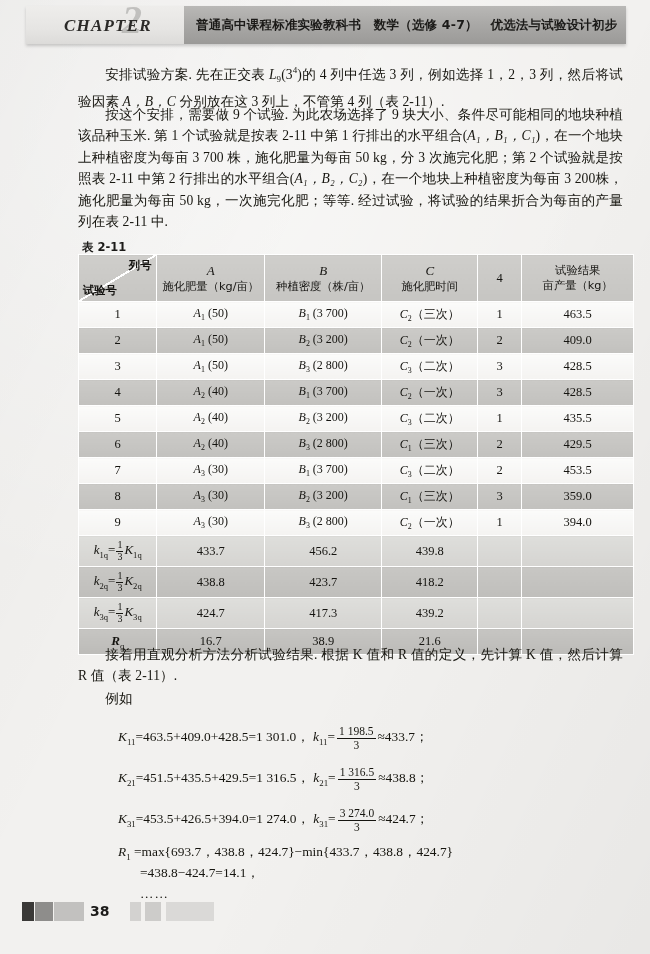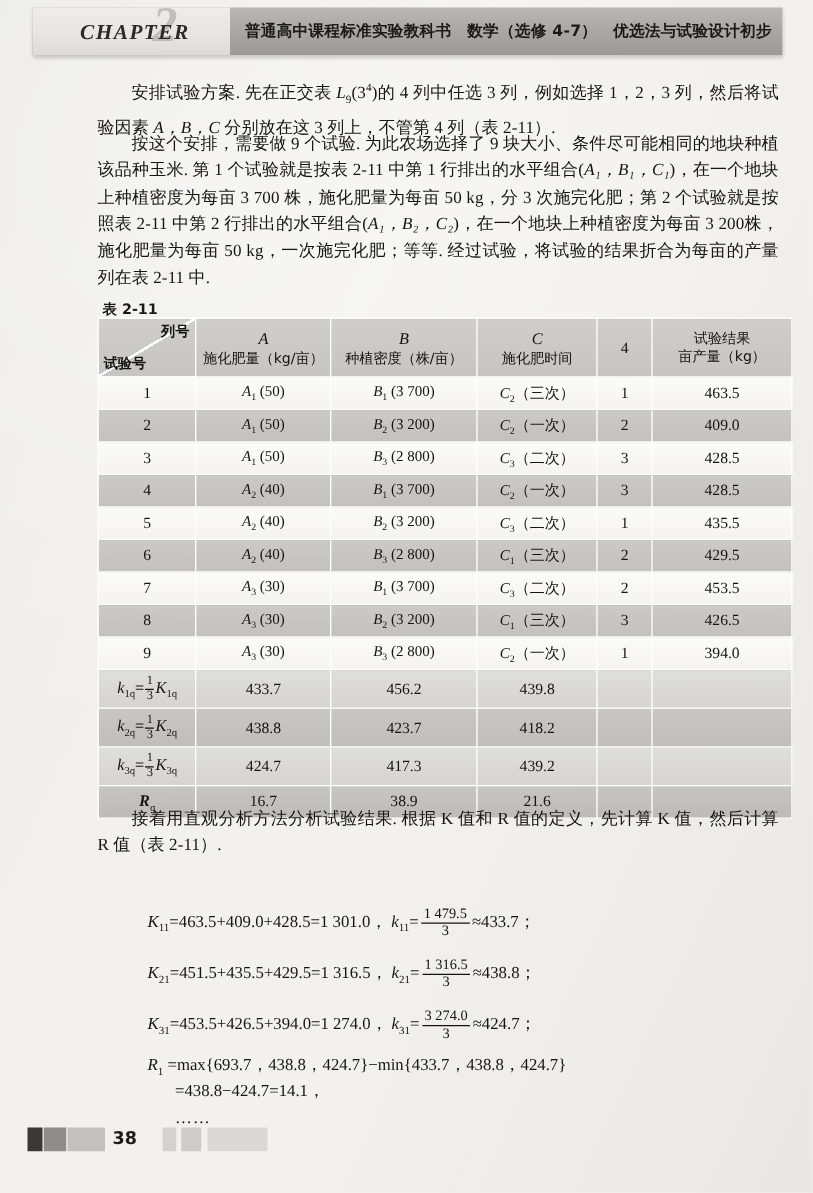--- a/index.html
+++ b/index.html
@@ -277,21 +277,21 @@
         <td class="num">2</td>
         <td class="num">453.5</td>
       </tr>
 
       <tr class="r even">
         <td class="num bold-num">8</td>
         <td class="lvl"><i class="L">A</i><sub>3</sub>&nbsp;<span>(30)</span></td>
         <td class="lvl"><i class="L">B</i><sub>2</sub>&nbsp;<span>(3 200)</span></td>
         <td class="lvl"><i class="L">C</i><sub>1</sub><span>（三次）</span></td>
         <td class="num bold-num">3</td>
-        <td class="num bold-num">426.5</td>
+        <td class="num bold-num">359.0</td>
       </tr>
 
       <tr class="r odd">
         <td class="num">9</td>
         <td class="lvl"><i class="L">A</i><sub>3</sub>&nbsp;<span>(30)</span></td>
         <td class="lvl"><i class="L">B</i><sub>3</sub>&nbsp;<span>(2 800)</span></td>
         <td class="lvl"><i class="L">C</i><sub>2</sub><span>（一次）</span></td>
         <td class="num">1</td>
         <td class="num">394.0</td>
       </tr>
@@ -340,23 +340,24 @@
         <td class="num">16.7</td>
         <td class="num">38.9</td>
         <td class="num">21.6</td>
         <td></td>
         <td></td>
       </tr>
     </tbody>
   </table>
 
   <div class="para indent" style="left:78px;top:644px;width:545px;">接着用直观分析方法分析试验结果. 根据 K 值和 R 值的定义，先计算 K 值，然后计算 R 值（表 2-11）.</div>
+  <div class="para indent" style="left:78px;top:688px;width:545px;">例如</div>
 
   <div class="formula" style="left:118px;top:725px;">
-    <i>K</i><sub>11</sub><span>=463.5+409.0+428.5=1 301.0，</span>&nbsp;<i>k</i><sub>11</sub><span>=</span><span class="bigfrac"><span class="n">1 479.5</span><span class="d">3</span></span><span>≈433.7；</span>
+    <i>K</i><sub>11</sub><span>=463.5+409.0+428.5=1 301.0，</span>&nbsp;<i>k</i><sub>11</sub><span>=</span><span class="bigfrac"><span class="n">1 198.5</span><span class="d">3</span></span><span>≈433.7；</span>
   </div>
 
   <div class="formula" style="left:118px;top:766px;">
     <i>K</i><sub>21</sub><span>=451.5+435.5+429.5=1 316.5，</span>&nbsp;<i>k</i><sub>21</sub><span>=</span><span class="bigfrac"><span class="n">1 316.5</span><span class="d">3</span></span><span>≈438.8；</span>
   </div>
 
   <div class="formula" style="left:118px;top:807px;">
     <i>K</i><sub>31</sub><span>=453.5+426.5+394.0=1 274.0，</span>&nbsp;<i>k</i><sub>31</sub><span>=</span><span class="bigfrac"><span class="n">3 274.0</span><span class="d">3</span></span><span>≈424.7；</span>
   </div>
 

